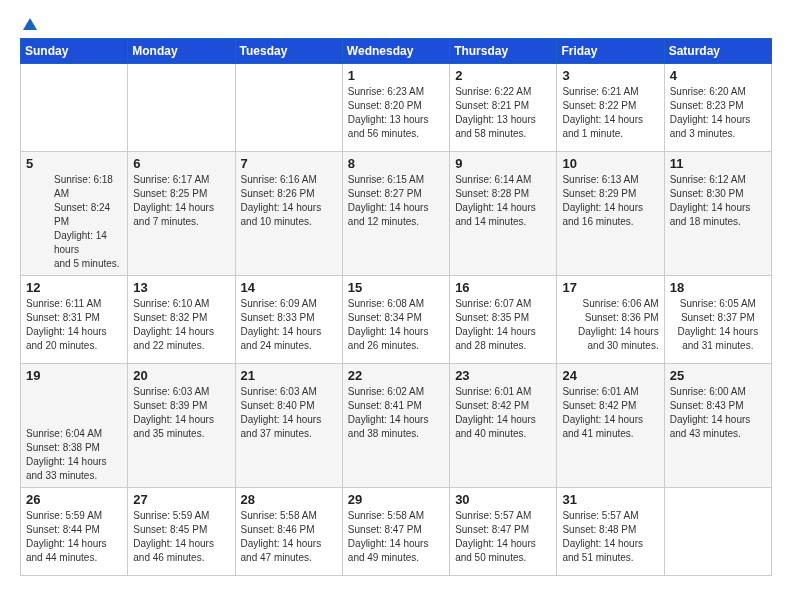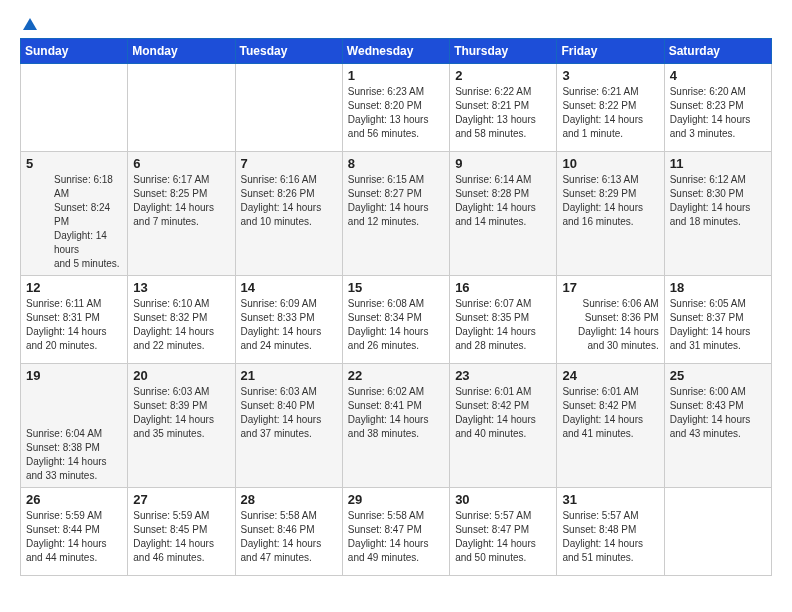--- a/index.html
+++ b/index.html
@@ -243,21 +243,21 @@
           </td>
           <td>
             <div class="day-number">17</div>
             <div class="cell-info" style="white-space: pre-line; text-align: right;">Sunrise: 6:06 AM
 Sunset: 8:36 PM
 Daylight: 14 hours
 and 30 minutes.</div>
           </td>
           <td>
             <div class="day-number">18</div>
-            <div class="cell-info" style="white-space: pre-line;">Sunrise: 6:05 AM
+            <div class="cell-info" style="white-space: pre-line; text-align: center;">Sunrise: 6:05 AM
 Sunset: 8:37 PM
 Daylight: 14 hours
 and 31 minutes.</div>
           </td>
         </tr>
         <tr>
           <td>
             <div class="day-number">19</div>
             <div class="cell-info" style="white-space: pre-line; margin-top: 44px;">Sunrise: 6:04 AM
 Sunset: 8:38 PM

